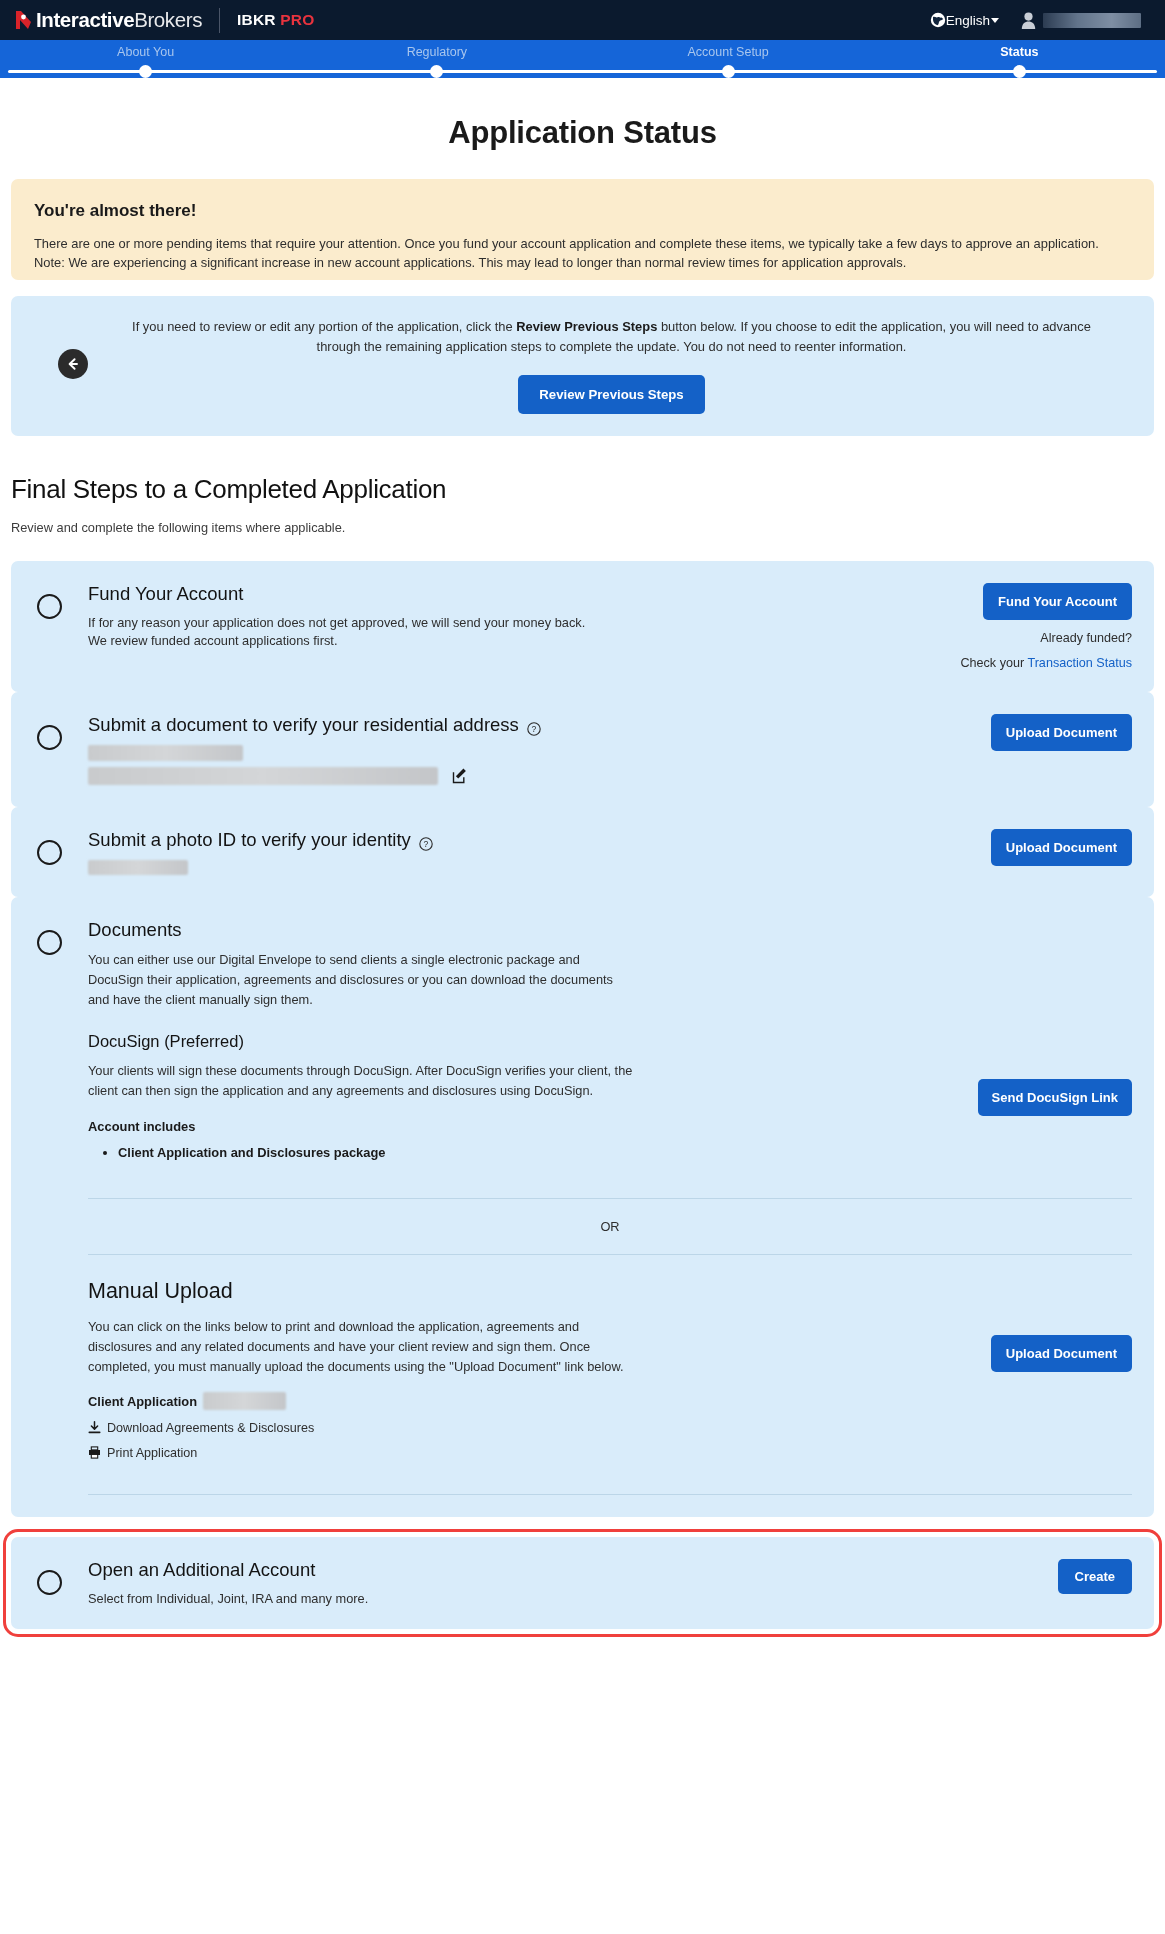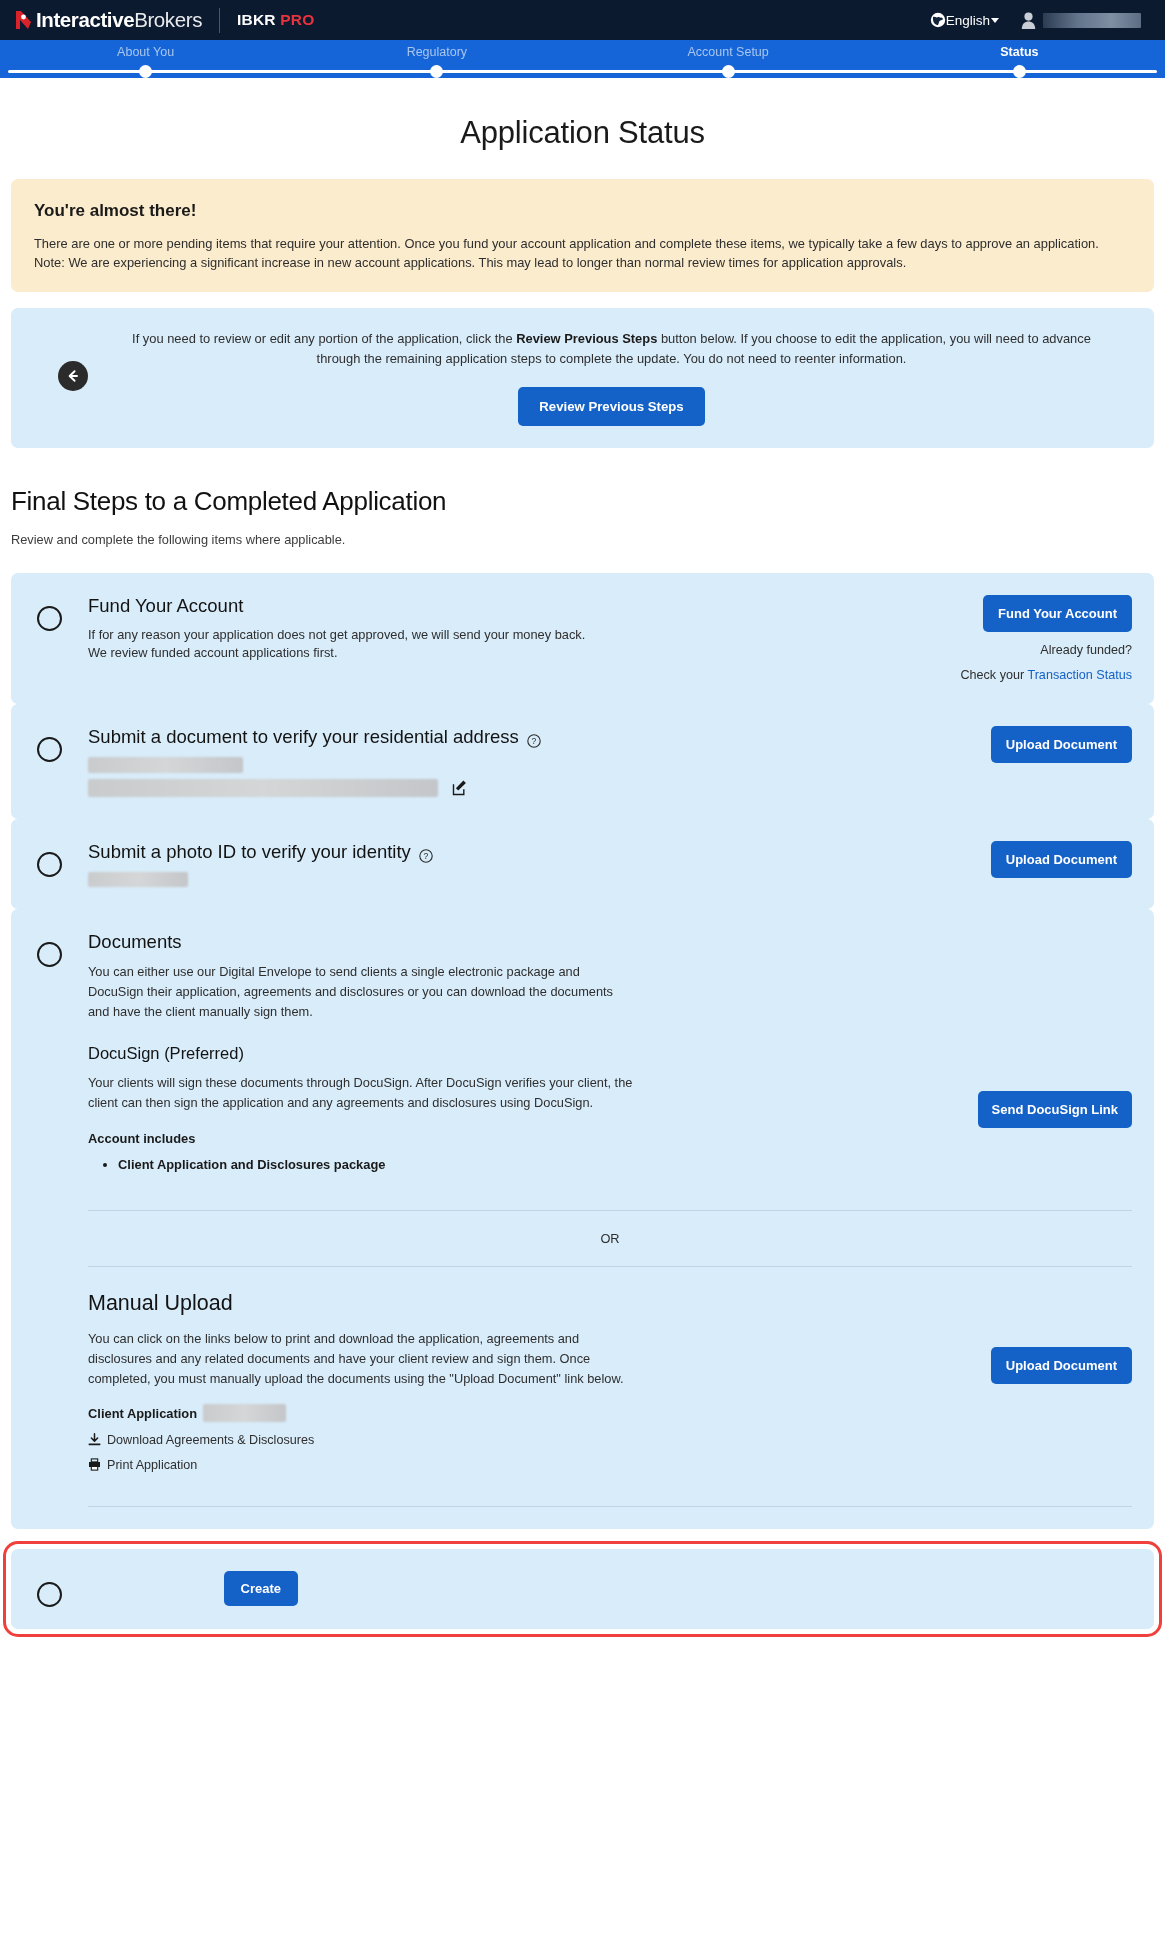--- a/index.html
+++ b/index.html
@@ -86,30 +86,30 @@
   .dot {
     width: 13px; height: 13px; border-radius: 50%;
     background: #ffffff;
   }
 
   
   .page { padding: 0 11px; }
   .page-title {
     text-align: center;
     font-size: 31px;
-    font-weight: normal;
+    font-weight: bold;
     color: #1a1a1a;
     letter-spacing: -0.2px;
     padding: 37px 0 28px;
   }
 
   .alert-warn {
     background: #fbeccd;
     border-radius: 7px;
-    padding: 22px 23px 20px;
+    padding: 22px 23px 8px;
     margin-bottom: 16px;
   }
   .alert-warn h3 {
     font-size: 17px; font-weight: bold; color: #1a1a1a; margin-bottom: 13px;
   }
   .alert-warn p {
     font-size: 12.9px; line-height: 1.48; color: #2e2e2e;
   }
 
   .alert-info {
@@ -441,18 +441,22 @@
       </div>
 
       <div class="bottom-divider"></div>
     </div>
   </div>
 
   <div class="last-card-gap"></div>
 
   <div class="card highlight">
     <span class="radio"></span>
+    <div class="card-main">
+      <div class="card-title">Open an Additional Account</div>
+      <div class="card-line">Select from Individual, Joint, IRA and many more.</div>
+    </div>
     <div class="card-side">
       <button class="btn btn-create">Create</button>
     </div>
   </div>
 
 </div>
 
 </body></html>

